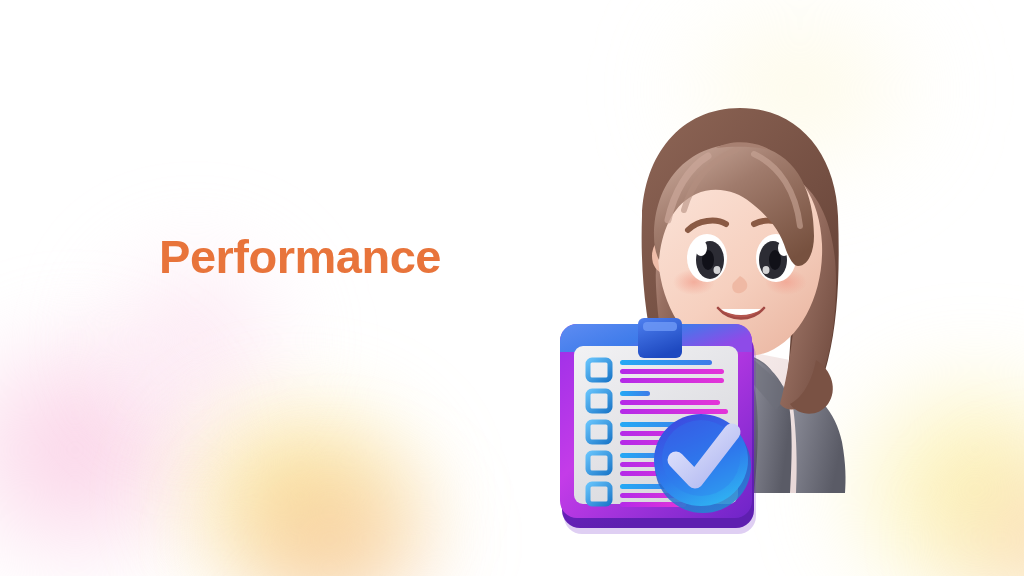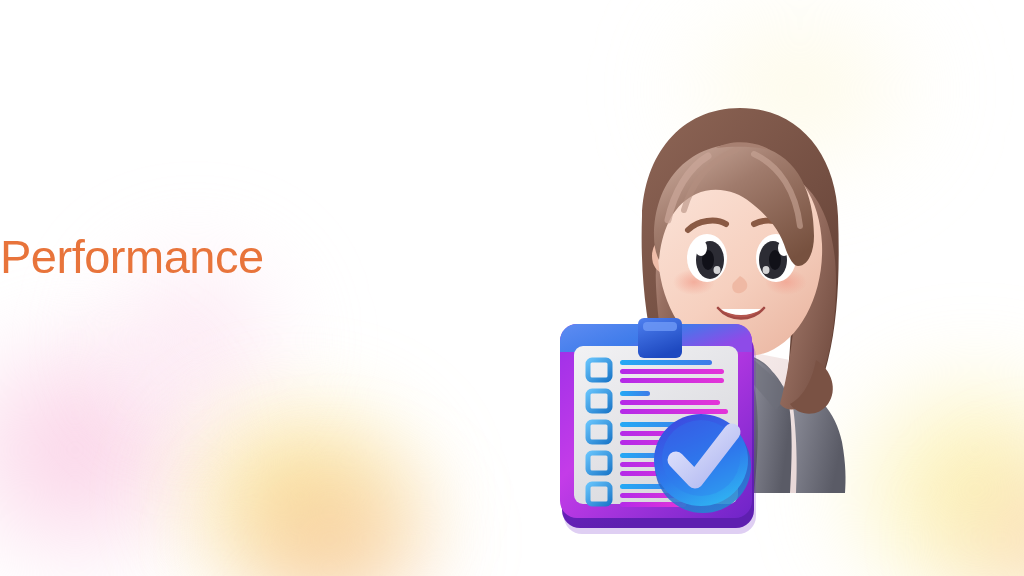--- a/index.html
+++ b/index.html
@@ -48,22 +48,23 @@
     left:600px; top:-60px; width:400px; height:300px;
     background:radial-gradient(closest-side, rgba(253,247,215,.7), rgba(253,247,215,0) 72%);
     filter:blur(44px);
   }
 
   
   #headline {
     position:absolute;
     left:0; top:232px;
     width:600px;
+    text-align:center;
     line-height:1.08;
-    font-weight:400;
+    font-weight:700;
     font-size:47px;
     letter-spacing:-0.5px;
     color:#E8743B;
     z-index:6;
   }
   #headline .l { display:block; white-space:nowrap; }
 
   
   #illustration {
     position:absolute;

